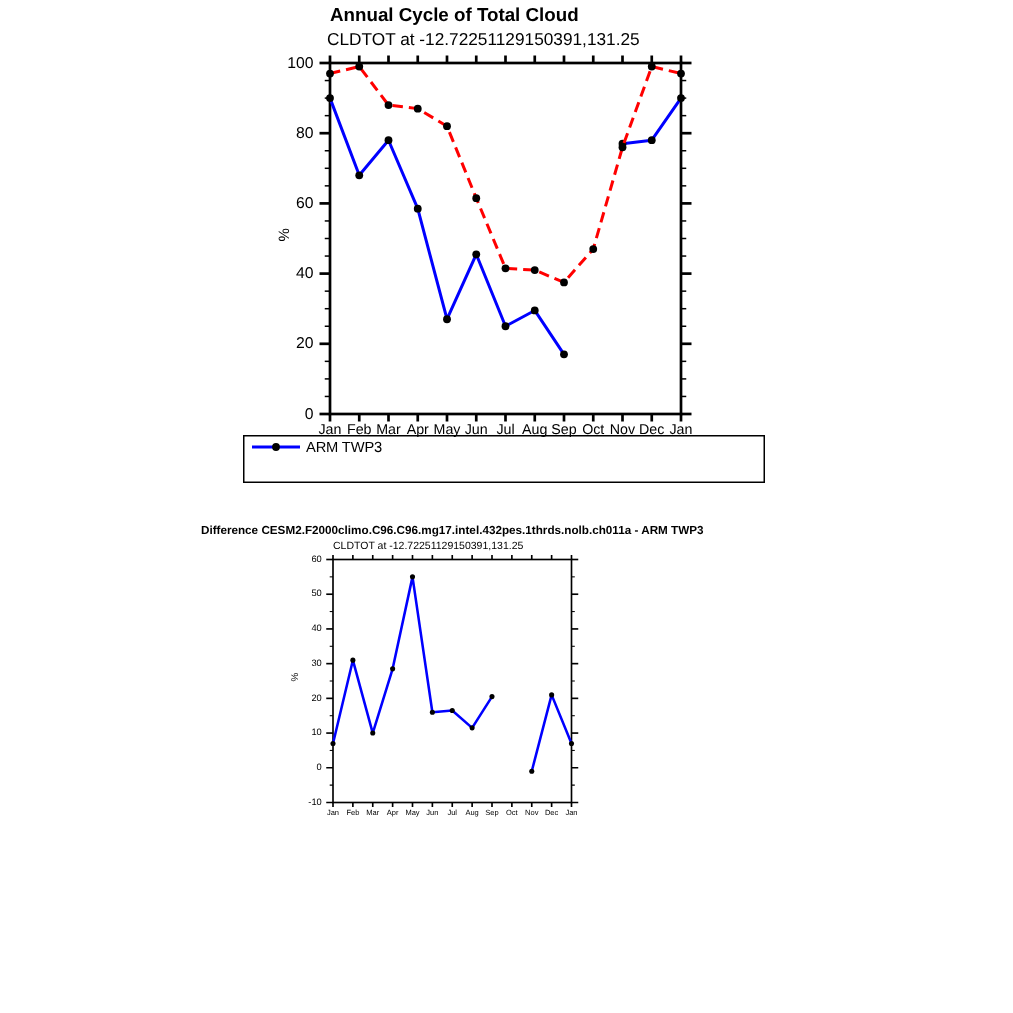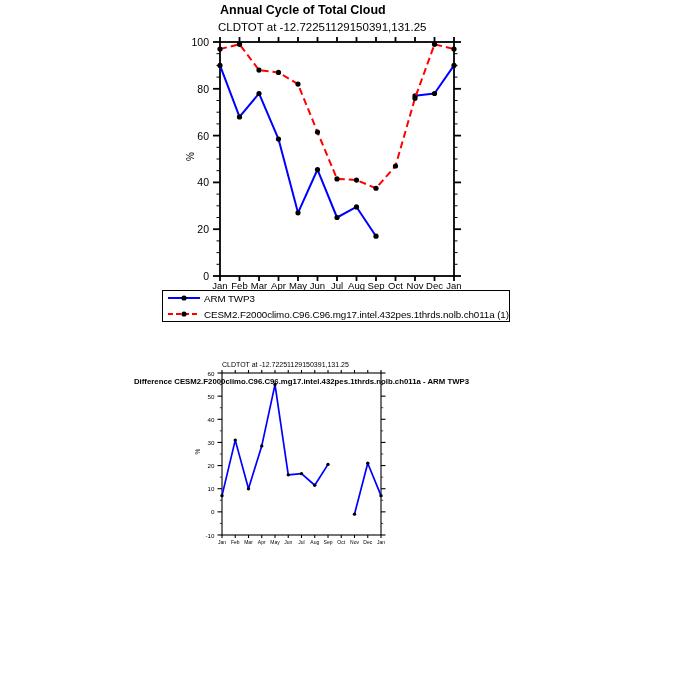--- a/index.html
+++ b/index.html
@@ -9,21 +9,21 @@
   .abs{position:absolute;white-space:nowrap;}
   #main-title{left:220px;top:3px;width:234px;text-align:left;font-size:12.5px;font-weight:bold;}
   #main-subtitle{left:218px;top:21px;font-size:11.5px;}
   #main-ylabel{left:181px;top:151px;width:18px;text-align:center;font-size:10px;
                transform:rotate(-90deg);}
   #legend-box{left:162px;top:290px;width:346px;height:30px;border:1px solid #000;
               display:flex;flex-direction:column;justify-content:space-between;}
   .legend-row{display:flex;align-items:center;height:14px;padding-left:4px;}
   .legend-row svg{flex:0 0 auto;}
   .legend-label{font-size:9.8px;margin-left:3px;letter-spacing:-0.1px;}
-  #diff-title{left:121px;top:349px;width:361px;text-align:center;font-size:7.8px;font-weight:bold;margin-top:28px;}
+  #diff-title{left:121px;top:349px;width:361px;text-align:center;font-size:7.8px;font-weight:bold;}
   #diff-subtitle{left:222px;top:361px;font-size:7px;}
   #diff-ylabel{left:190px;top:448px;width:14px;text-align:center;font-size:6.5px;
                transform:rotate(-90deg);}
   text{font-family:"Liberation Sans", sans-serif;fill:#000;}
 </style>
 </head>
 <body>
 
 <div id="page">
 
@@ -261,26 +261,19 @@
   <div class="abs" id="main-ylabel">%</div>
 
   <div class="abs" id="legend-box">
     <div class="legend-row">
       <svg width="34" height="12" class="sample">
           <line x1="1" y1="6" x2="33" y2="6" stroke="#0000ff" stroke-width="2"></line>
           <circle cx="17" cy="6" r="2.6" fill="#000000"></circle>
         </svg>
       <span class="legend-label">ARM TWP3</span>
     </div>
-    <div class="legend-row">
-      <svg width="34" height="12" class="sample">
-          <line x1="1" y1="6" x2="33" y2="6" stroke="#ff0000" stroke-width="2" stroke-dasharray="5,3"></line>
-          <circle cx="17" cy="6" r="2.6" fill="#000000"></circle>
-        </svg>
-      <span class="legend-label">CESM2.F2000climo.C96.C96.mg17.intel.432pes.1thrds.nolb.ch011a (1)</span>
-    </div>
   </div>
 
   <div class="abs" id="diff-title">Difference CESM2.F2000climo.C96.C96.mg17.intel.432pes.1thrds.nolb.ch011a - ARM TWP3</div>
   <div class="abs" id="diff-subtitle">CLDTOT at -12.72251129150391,131.25</div>
   <div class="abs" id="diff-ylabel">%</div>
 
 </div>
 
 </body></html>

